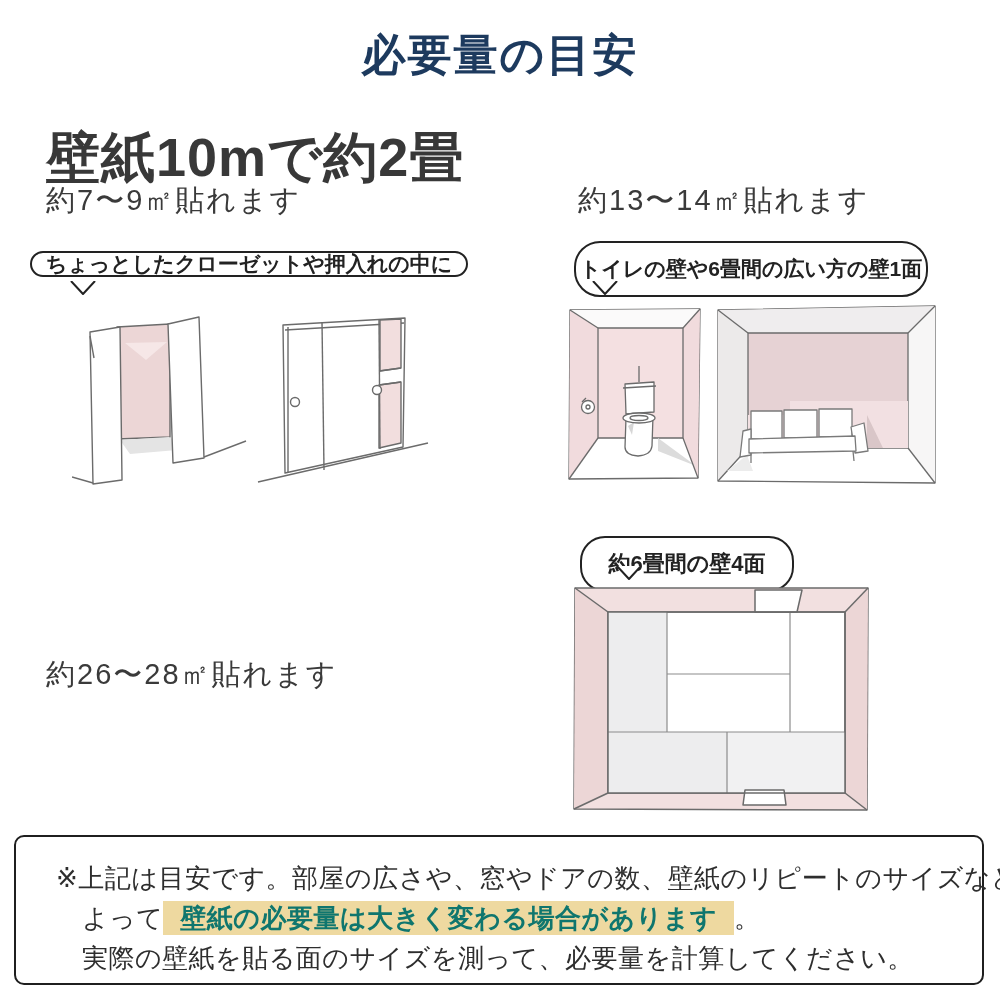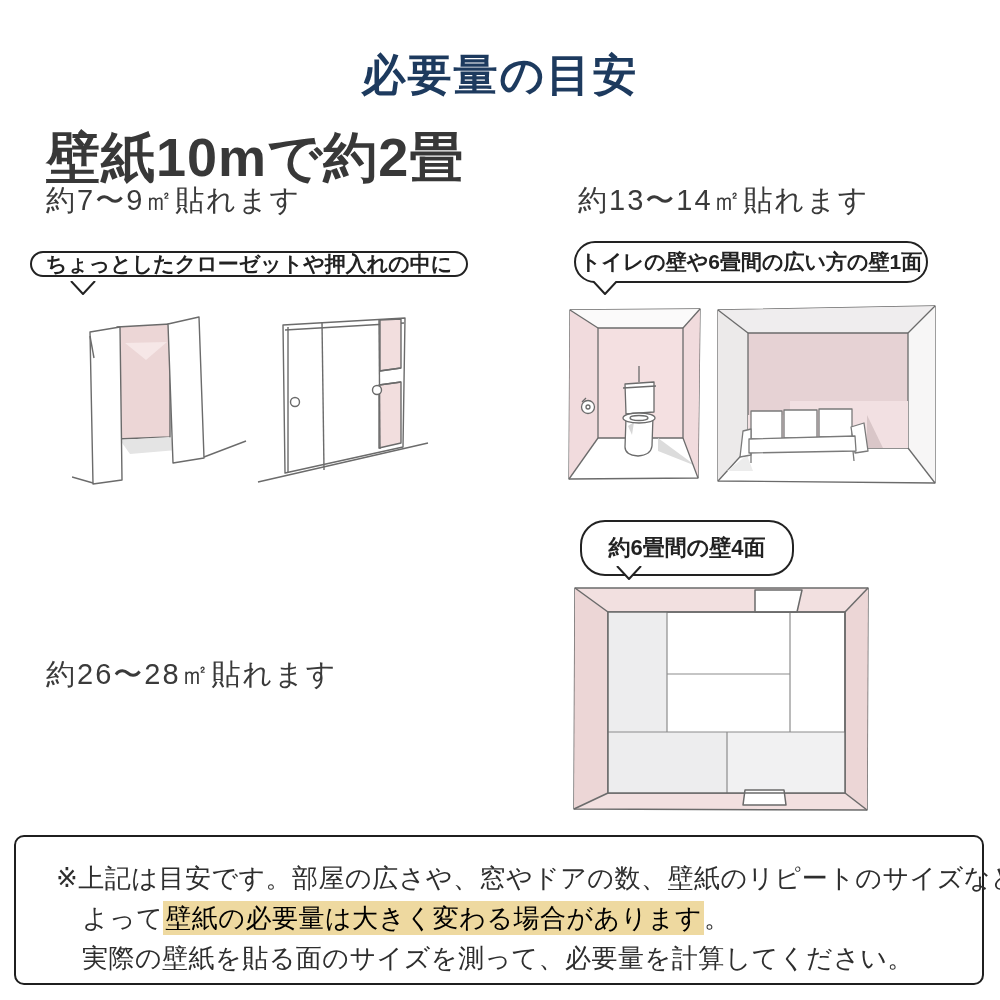--- a/index.html
+++ b/index.html
@@ -1,54 +1,54 @@
 <!DOCTYPE html>
 <html><head>
 <meta charset="utf-8">
 <style>
   html,body{margin:0;padding:0;background:#ffffff;}
   #page{position:relative;width:1000px;height:1000px;background:#ffffff;overflow:hidden;
         font-family:"Liberation Sans","DejaVu Sans",sans-serif;color:#383838;}
 
   .title{position:absolute;left:0;top:26px;width:1000px;text-align:center;
-         font-size:44px;font-weight:bold;letter-spacing:2px;color:#1d3a5e;margin-top:20px;}
+         font-size:44px;font-weight:bold;letter-spacing:2px;color:#1d3a5e;}
 
   .heading{position:absolute;font-size:54px;font-weight:bold;color:#383838;letter-spacing:1px;white-space:nowrap;}
   .sub{position:absolute;font-size:29px;font-weight:500;color:#3a3a3a;letter-spacing:2px;white-space:nowrap;}
 
   .bubble{position:absolute;box-sizing:border-box;border:2px solid #222;border-radius:26px;
           background:#fff;display:flex;align-items:center;justify-content:center;
           font-size:21px;font-weight:bold;color:#222;white-space:nowrap;}
   .tail{position:absolute;width:26px;height:15px;}
 
   .illus{position:absolute;}
 
   .notice{position:absolute;left:14px;top:835px;width:970px;height:150px;box-sizing:border-box;
           border:2px solid #1f1f1f;border-radius:10px;background:#fff;
           padding:21px 20px 0 40px;font-size:26px;line-height:40px;letter-spacing:0.5px;color:#2e2e2e;}
   .notice .cont{margin-left:26px;white-space:nowrap;}
   .notice .nline{white-space:nowrap;}
-  .hl{background:#eed9a0;font-weight:normal;color:#000000;padding:2px 2px;}
+  .hl{background:#eed9a0;font-weight:bold;color:#0f766e;padding:2px 17px;}
 </style>
 </head>
 <body>
 
 <div id="page">
 
   <div class="title">必要量の目安</div>
 
   <div class="heading" style="left:46px;top:122px;">壁紙10mで約2畳</div>
   <div class="sub" style="left:46px;top:181px;">約7〜9㎡貼れます</div>
   <div class="bubble" style="left:30px;top:251px;width:438px;height:26px;">ちょっとしたクローゼットや押入れの中に</div>
   <svg class="tail" style="left:70px;top:281px;" viewBox="0 0 26 15">
     <path d="M1,0 L13,13 L25,0" fill="#ffffff" stroke="#222" stroke-width="2" stroke-linejoin="round"></path>
   </svg>
 
   <div class="sub" style="left:578px;top:181px;">約13〜14㎡貼れます</div>
-  <div class="bubble" style="left:574px;top:241px;width:354px;height:42px;">トイレの壁や6畳間の広い方の壁1面</div>
+  <div class="bubble" style="left:574px;top:241px;width:354px;height:56px;">トイレの壁や6畳間の広い方の壁1面</div>
   <svg class="tail" style="left:592px;top:281px;" viewBox="0 0 26 15">
     <path d="M1,0 L13,13 L25,0" fill="#ffffff" stroke="#222" stroke-width="2" stroke-linejoin="round"></path>
   </svg>
 
   <svg class="illus" style="left:72px;top:300px;" width="175" height="195" viewBox="0 0 175 195">
     <g stroke="#6b6b6b" stroke-width="1.4" stroke-linejoin="round" fill="none">
       <polygon points="45,27 98,24 98,137 45,139" fill="#ecd6d6"></polygon>
       <polygon points="53,43 95,42 74,60" fill="#f6e7e7" stroke="none"></polygon>
       <polygon points="48,140 97,137 117,149 58,154" fill="#e4e4e4" stroke="none"></polygon>
       <polygon points="18,32 48,27 50,180 21,184" fill="#ffffff"></polygon>
@@ -122,21 +122,21 @@
         <rect x="102" y="106" width="33" height="28" fill="#ffffff"></rect>
         <polygon points="26,128 34,126 34,152 23,154" fill="#ffffff"></polygon>
         <polygon points="134,124 147,120 151,148 138,150" fill="#ffffff"></polygon>
         <polygon points="32,136 138,133 139,148 32,150" fill="#ffffff"></polygon>
         <line x1="34" y1="150" x2="34" y2="160"></line>
         <line x1="136" y1="148" x2="137" y2="158"></line>
       </g>
     </g>
   </svg>
 
-  <div class="bubble" style="left:580px;top:520px;width:214px;height:56px;border-radius:25px;font-size:22px;">約6畳間の壁4面</div>
+  <div class="bubble" style="left:580px;top:536px;width:214px;height:56px;border-radius:25px;font-size:22px;">約6畳間の壁4面</div>
   <svg class="tail" style="left:616px;top:566px;" viewBox="0 0 26 15">
     <path d="M1,0 L13,13 L25,0" fill="#ffffff" stroke="#222" stroke-width="2" stroke-linejoin="round"></path>
   </svg>
 
   <svg class="illus" style="left:572px;top:584px;" width="300" height="230" viewBox="0 0 300 230">
     <g stroke="#6b6b6b" stroke-width="1.5" stroke-linejoin="round" fill="none">
       <polygon points="3,4 296,4 295,226 2,225" fill="#f2e0e0"></polygon>
       <polygon points="3,4 36,28 36,209 2,225" fill="#ecd6d6" stroke="none"></polygon>
       <polygon points="296,4 273,28 273,209 295,226" fill="#ecd6d6" stroke="none"></polygon>
       <polygon points="36,28 273,28 273,209 36,209" fill="#ffffff"></polygon>

